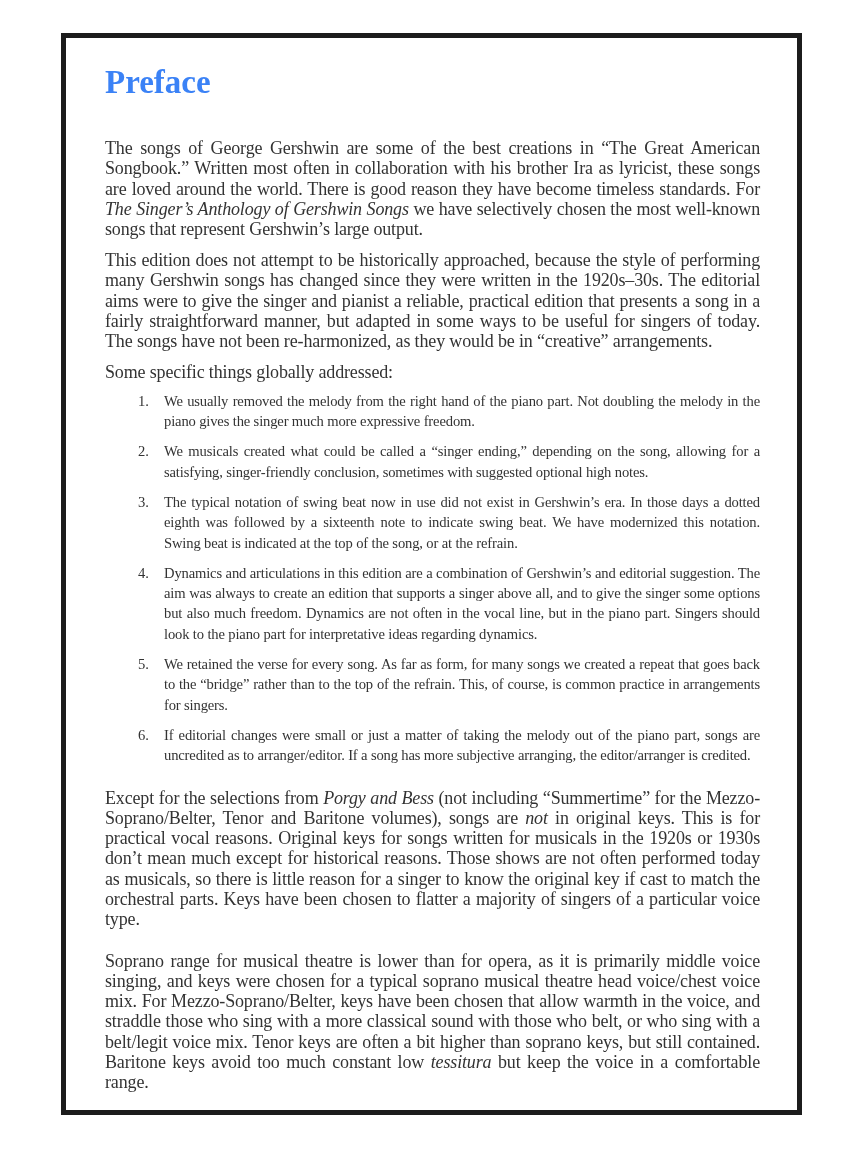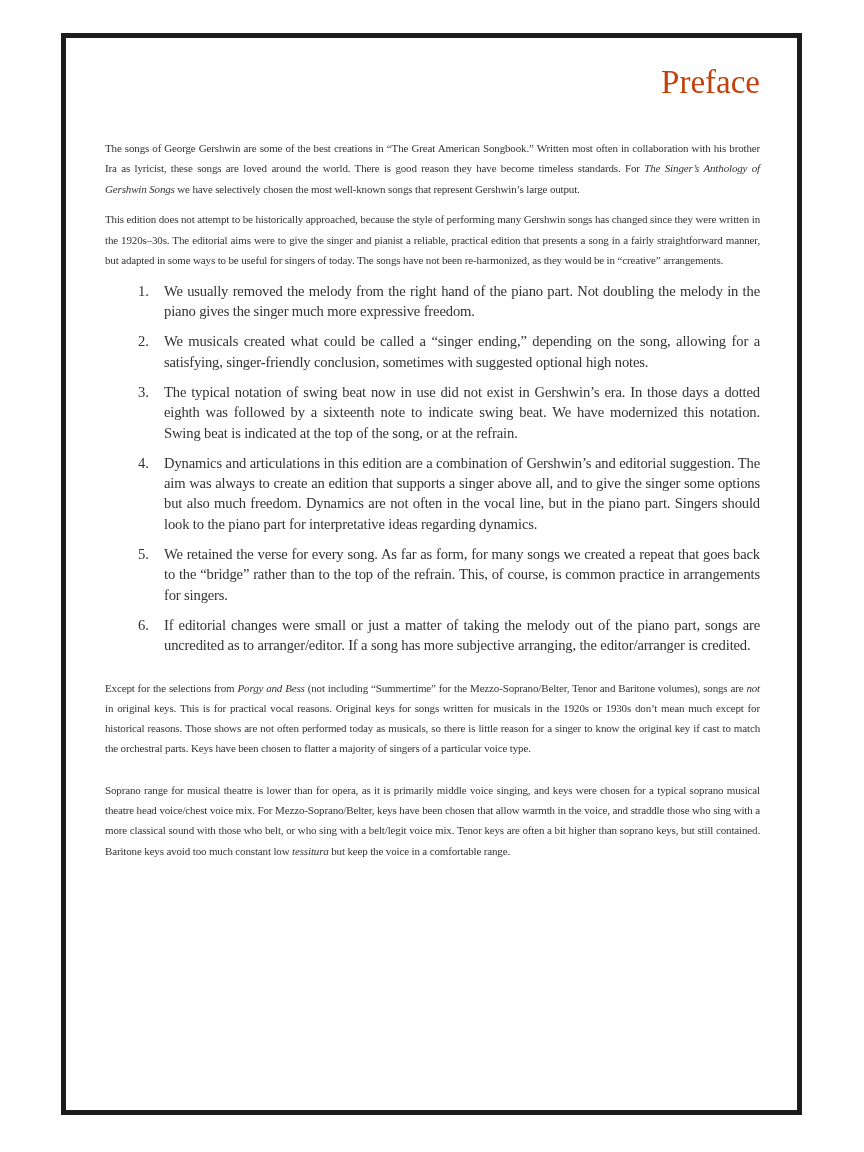--- a/index.html
+++ b/index.html
@@ -20,29 +20,29 @@
     left: 61px;
     top: 33px;
     width: 741px;
     height: 1082px;
     border: 5px solid #1c1c1c;
     box-sizing: border-box;
     background: #ffffff;
     padding: 27px 37px 0 39px;
   }
   .title {
-    text-align: right;
+    text-align: left;
     font-size: 33px;
     line-height: 34px;
-    font-weight: 400;
-    color: #c2410c;
+    font-weight: 700;
+    color: #3b82f6;
     margin: 0 0 39px 0;
   }
   .bodytext p {
-    font-size: 11px;
+    font-size: 18px;
     line-height: 20.3px;
     letter-spacing: -0.15px;
     text-align: justify;
     margin: 0 0 10.5px 0;
   }
   .list-intro {
     margin-top: 11px !important;
     margin-bottom: 8px !important;
   }
   ol.num-list {
@@ -77,20 +77,21 @@
 </head>
 <body>
 
 <div class="frame">
   <h1 class="title">Preface</h1>
 
   <div class="bodytext">
     <p><span>The songs of George Gershwin are some of the best creations in “The Great American Songbook.” Written most often in collaboration with his brother Ira as lyricist, these songs are loved around the world. There is good reason they have become timeless standards. For </span><span class="it">The Singer’s Anthology of Gershwin Songs</span><span> we have selectively chosen the most well-known songs that represent Gershwin’s large output.</span></p>
     <p><span>This edition does not attempt to be historically approached, because the style of performing many Gershwin songs has changed since they were written in the 1920s–30s. The editorial aims were to give the singer and pianist a reliable, practical edition that presents a song in a fairly straightforward manner, but adapted in some ways to be useful for singers of today. The songs have not been re-harmonized, as they would be in “creative” arrangements.</span></p>
 
+    <p class="list-intro">Some specific things globally addressed:</p>
 
     <ol class="num-list">
       <li>
         <span class="num">1.</span>
         <span class="li-text"><span>We usually removed the melody from the right hand of the piano part. Not doubling the melody in the piano gives the singer much more expressive freedom.</span></span>
       </li>
       <li>
         <span class="num">2.</span>
         <span class="li-text"><span>We musicals created what could be called a “singer ending,” depending on the song, allowing for a satisfying, singer-friendly conclusion, sometimes with suggested optional high notes.</span></span>
       </li>

